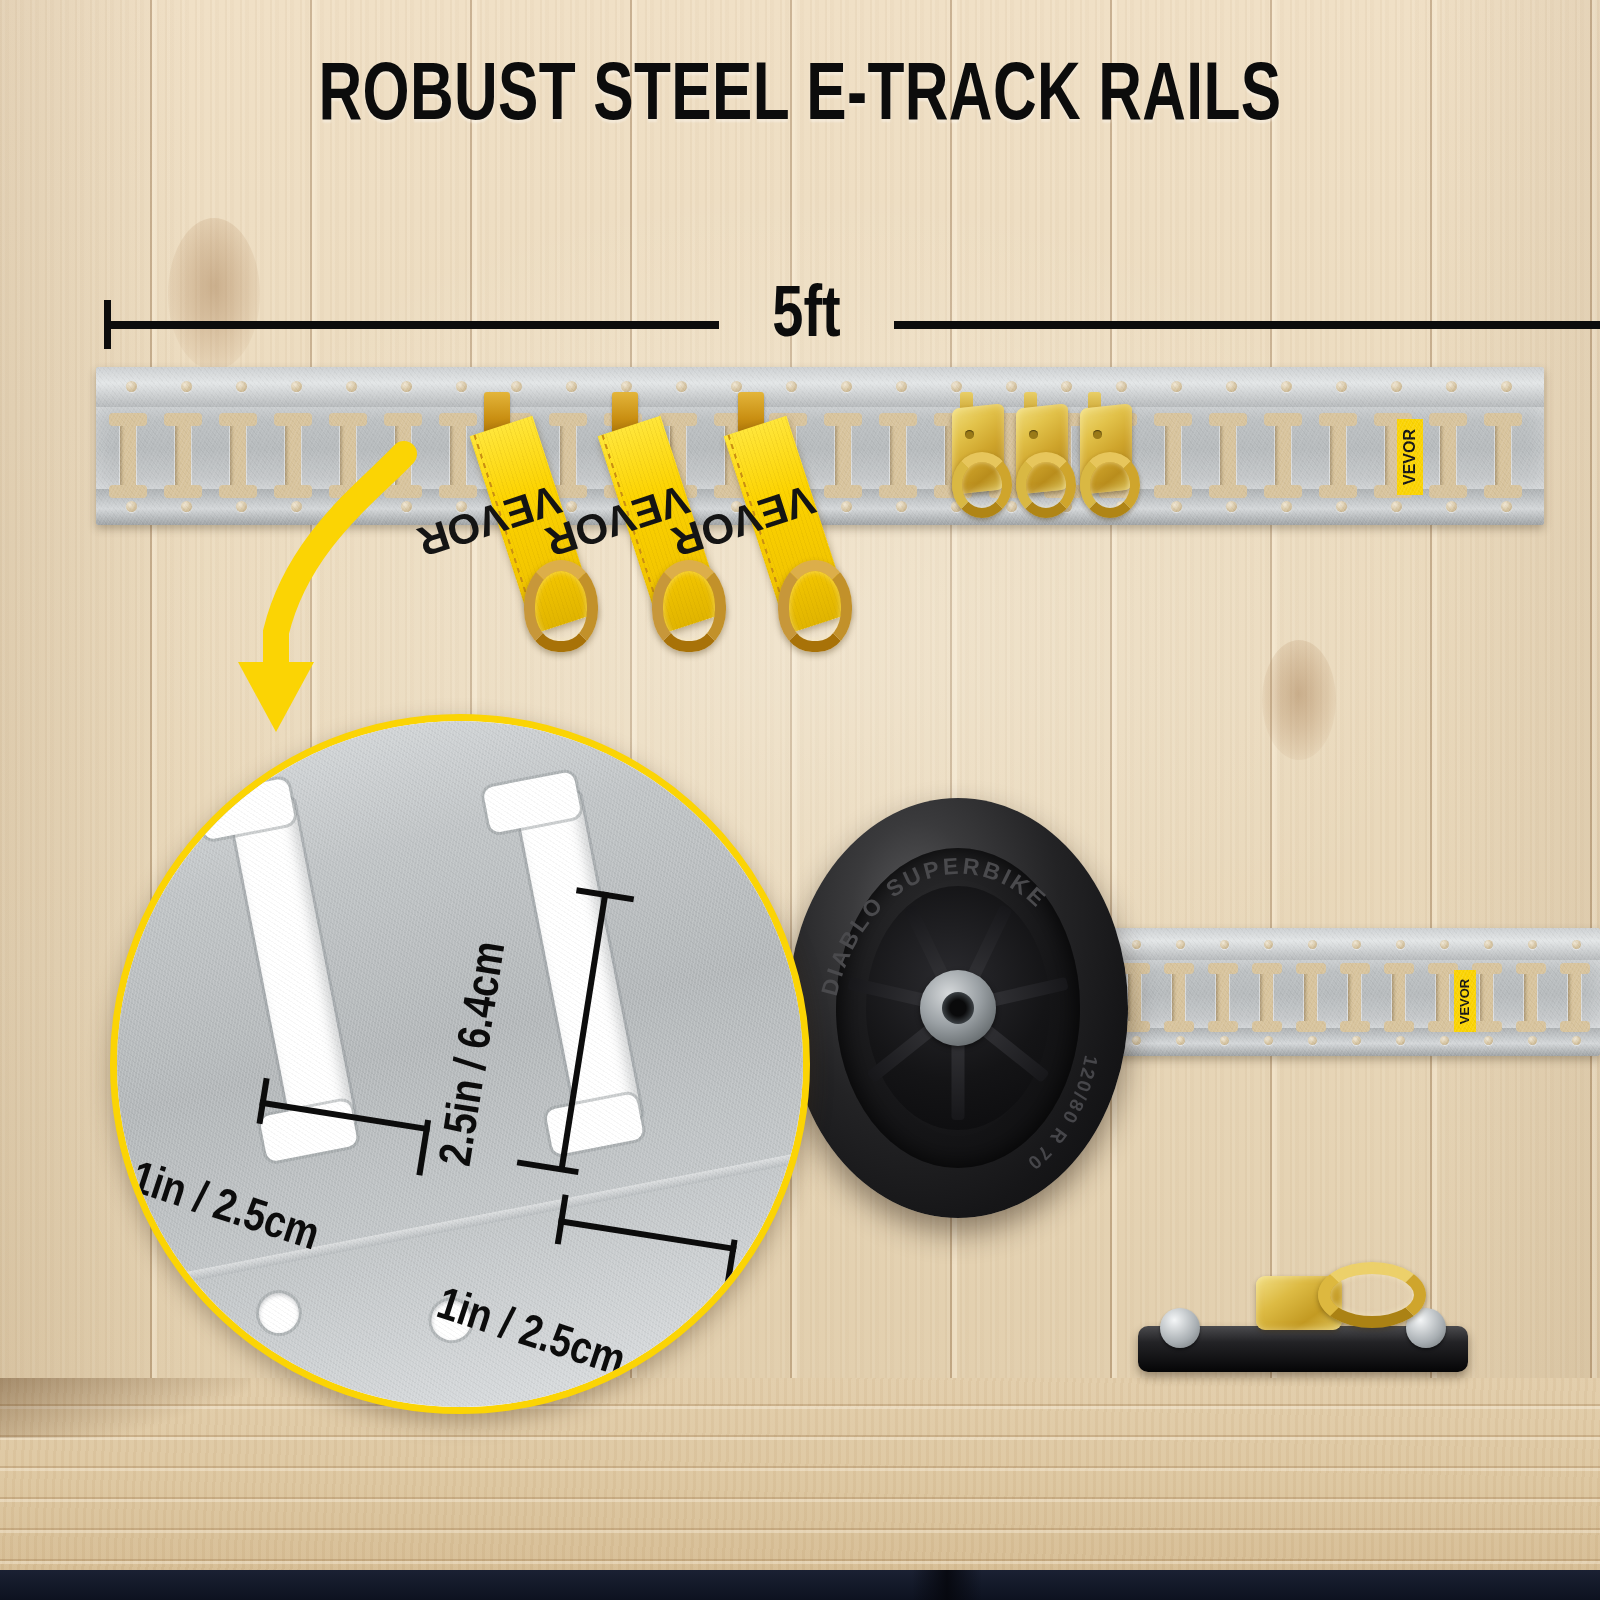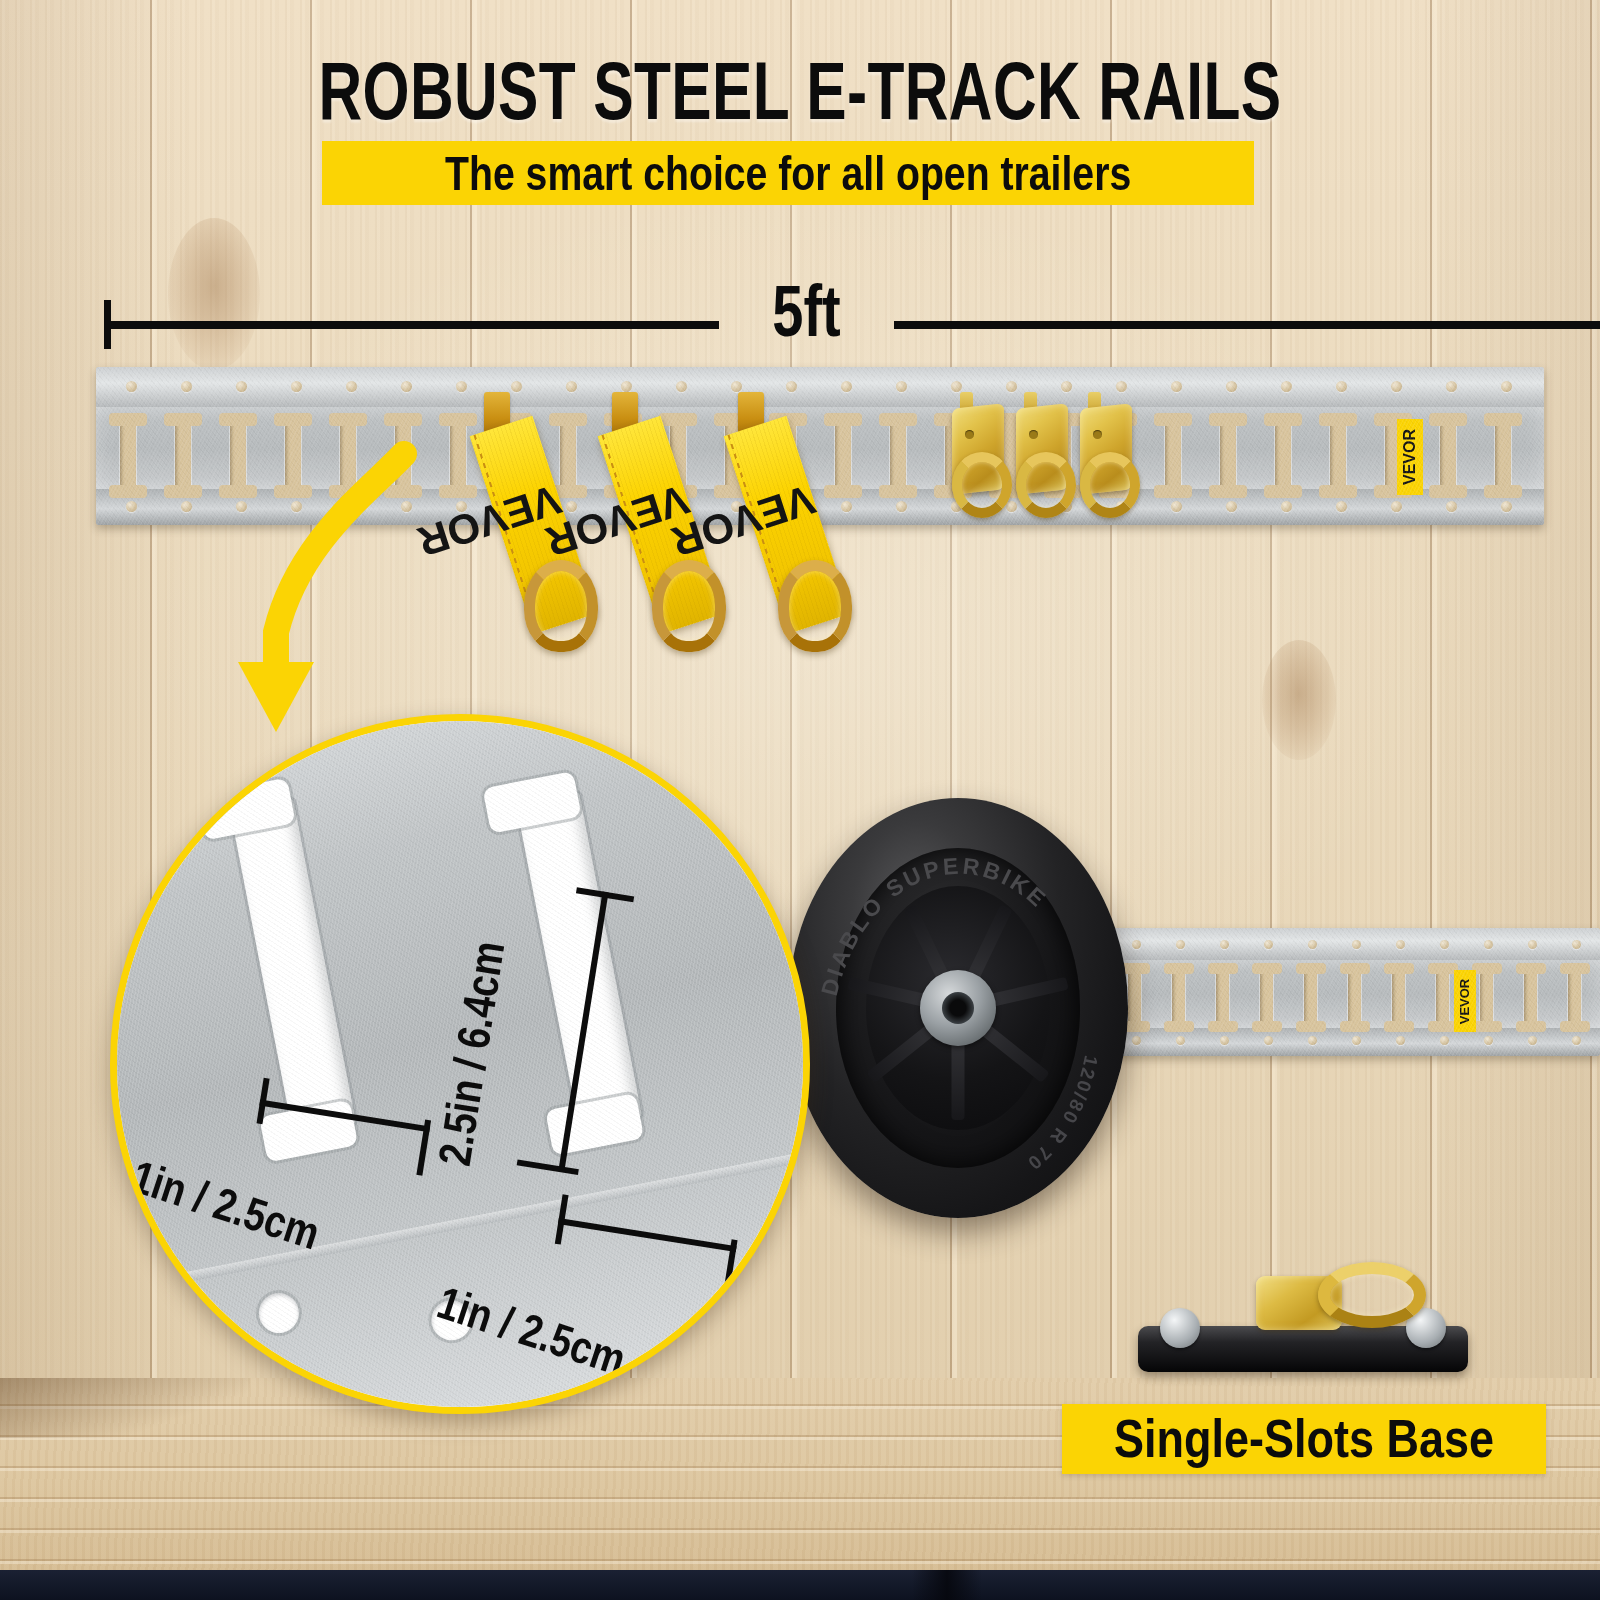--- a/index.html
+++ b/index.html
@@ -302,23 +302,20 @@
   <div class="wall"></div>
   <div class="wall-shade"></div>
   <div class="knot" style="left:168px;top:218px;width:92px;height:152px;"></div>
   <div class="knot" style="left:1262px;top:640px;width:74px;height:120px;"></div>
   <div class="knot" style="left:604px;top:1180px;width:62px;height:104px;"></div>
   <div class="floor"></div>
   <div class="floor-corner"></div>
   <div class="bottom-strip"></div>
 
   <div class="headline">ROBUST STEEL E-TRACK RAILS</div>
-  <div class="subbar">
-    <span>The smart choice for all open trailers</span>
-  </div>
 
   <div class="dim-wrap">
     <div class="dim-cap l"></div>
     <div class="dim-bar l"></div>
     <div class="dim-val">5ft</div>
     <div class="dim-bar r"></div>
     <div class="dim-cap r"></div>
   </div>
 
   <div class="rail" style="left:96px;top:367px;width:1448px;height:158px;">
@@ -680,23 +677,20 @@
     <div style="position:absolute;left:118px;top:0;width:180px;height:74px;">
       <div style="position:absolute;left:0;top:14px;width:86px;height:54px;border-radius:9px;
                   background:linear-gradient(145deg,#f2df86,#ddbb44 35%,#c39a22 70%,#e0c760);
                   box-shadow:0 2px 4px rgba(60,42,8,.4), inset 0 0 7px rgba(255,246,205,.5);"></div>
       <div style="position:absolute;left:62px;top:0;width:108px;height:66px;border-radius:50%;
                   border:12px solid;border-color:#ecd06a #cfa52c #ab8214 #ddb83f;
                   box-shadow:0 2px 5px rgba(60,42,8,.4), inset 0 0 6px rgba(255,246,205,.5);"></div>
     </div>
   </div>
 
-  <div class="callout" style="left:1062px;top:1404px;width:484px;height:70px;">
-    <div class="line">Single-Slots Base</div>
-  </div>
 
   <div class="mag">
     <div class="mag-plate">
 
       <div class="mag-slot" style="left:330px;top:190px;width:64px;height:330px;border-radius:4px;">
         <div class="cap" style="top:-22px;"></div>
         <div class="cap" style="bottom:-22px;"></div>
       </div>
       <div class="mag-slot" style="left:612px;top:238px;width:64px;height:330px;border-radius:4px;">
         <div class="cap" style="top:-22px;"></div>

